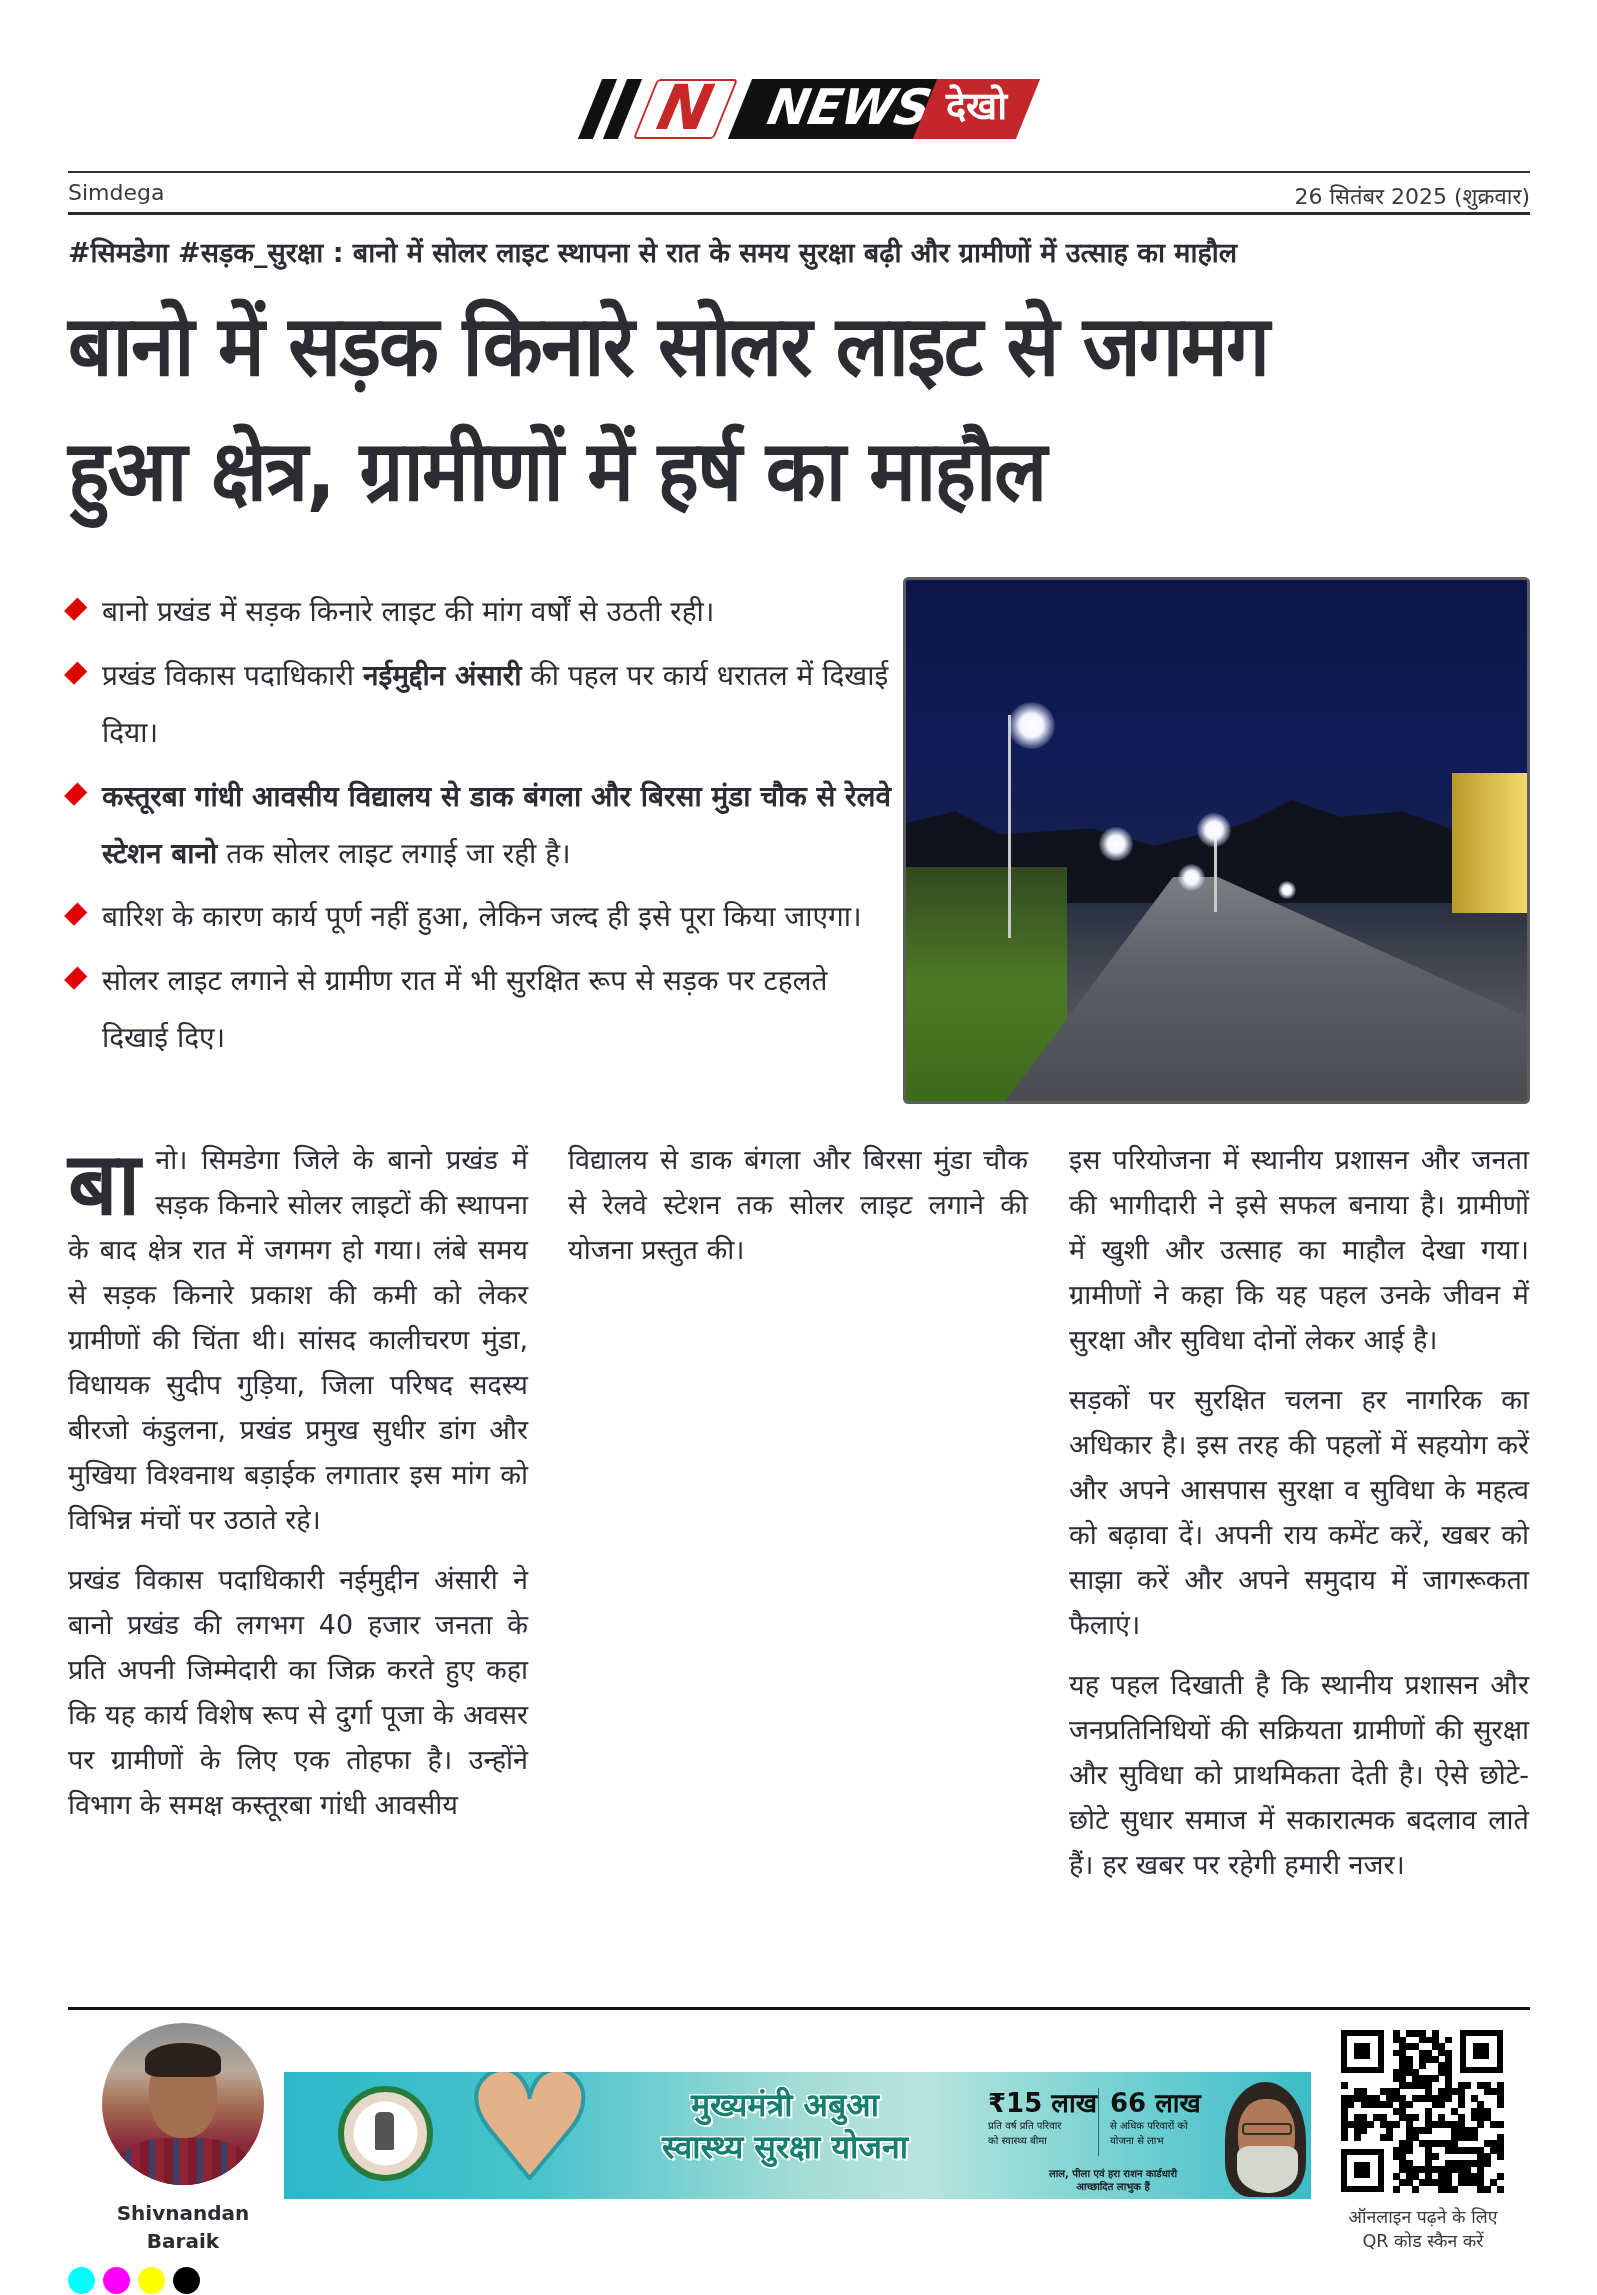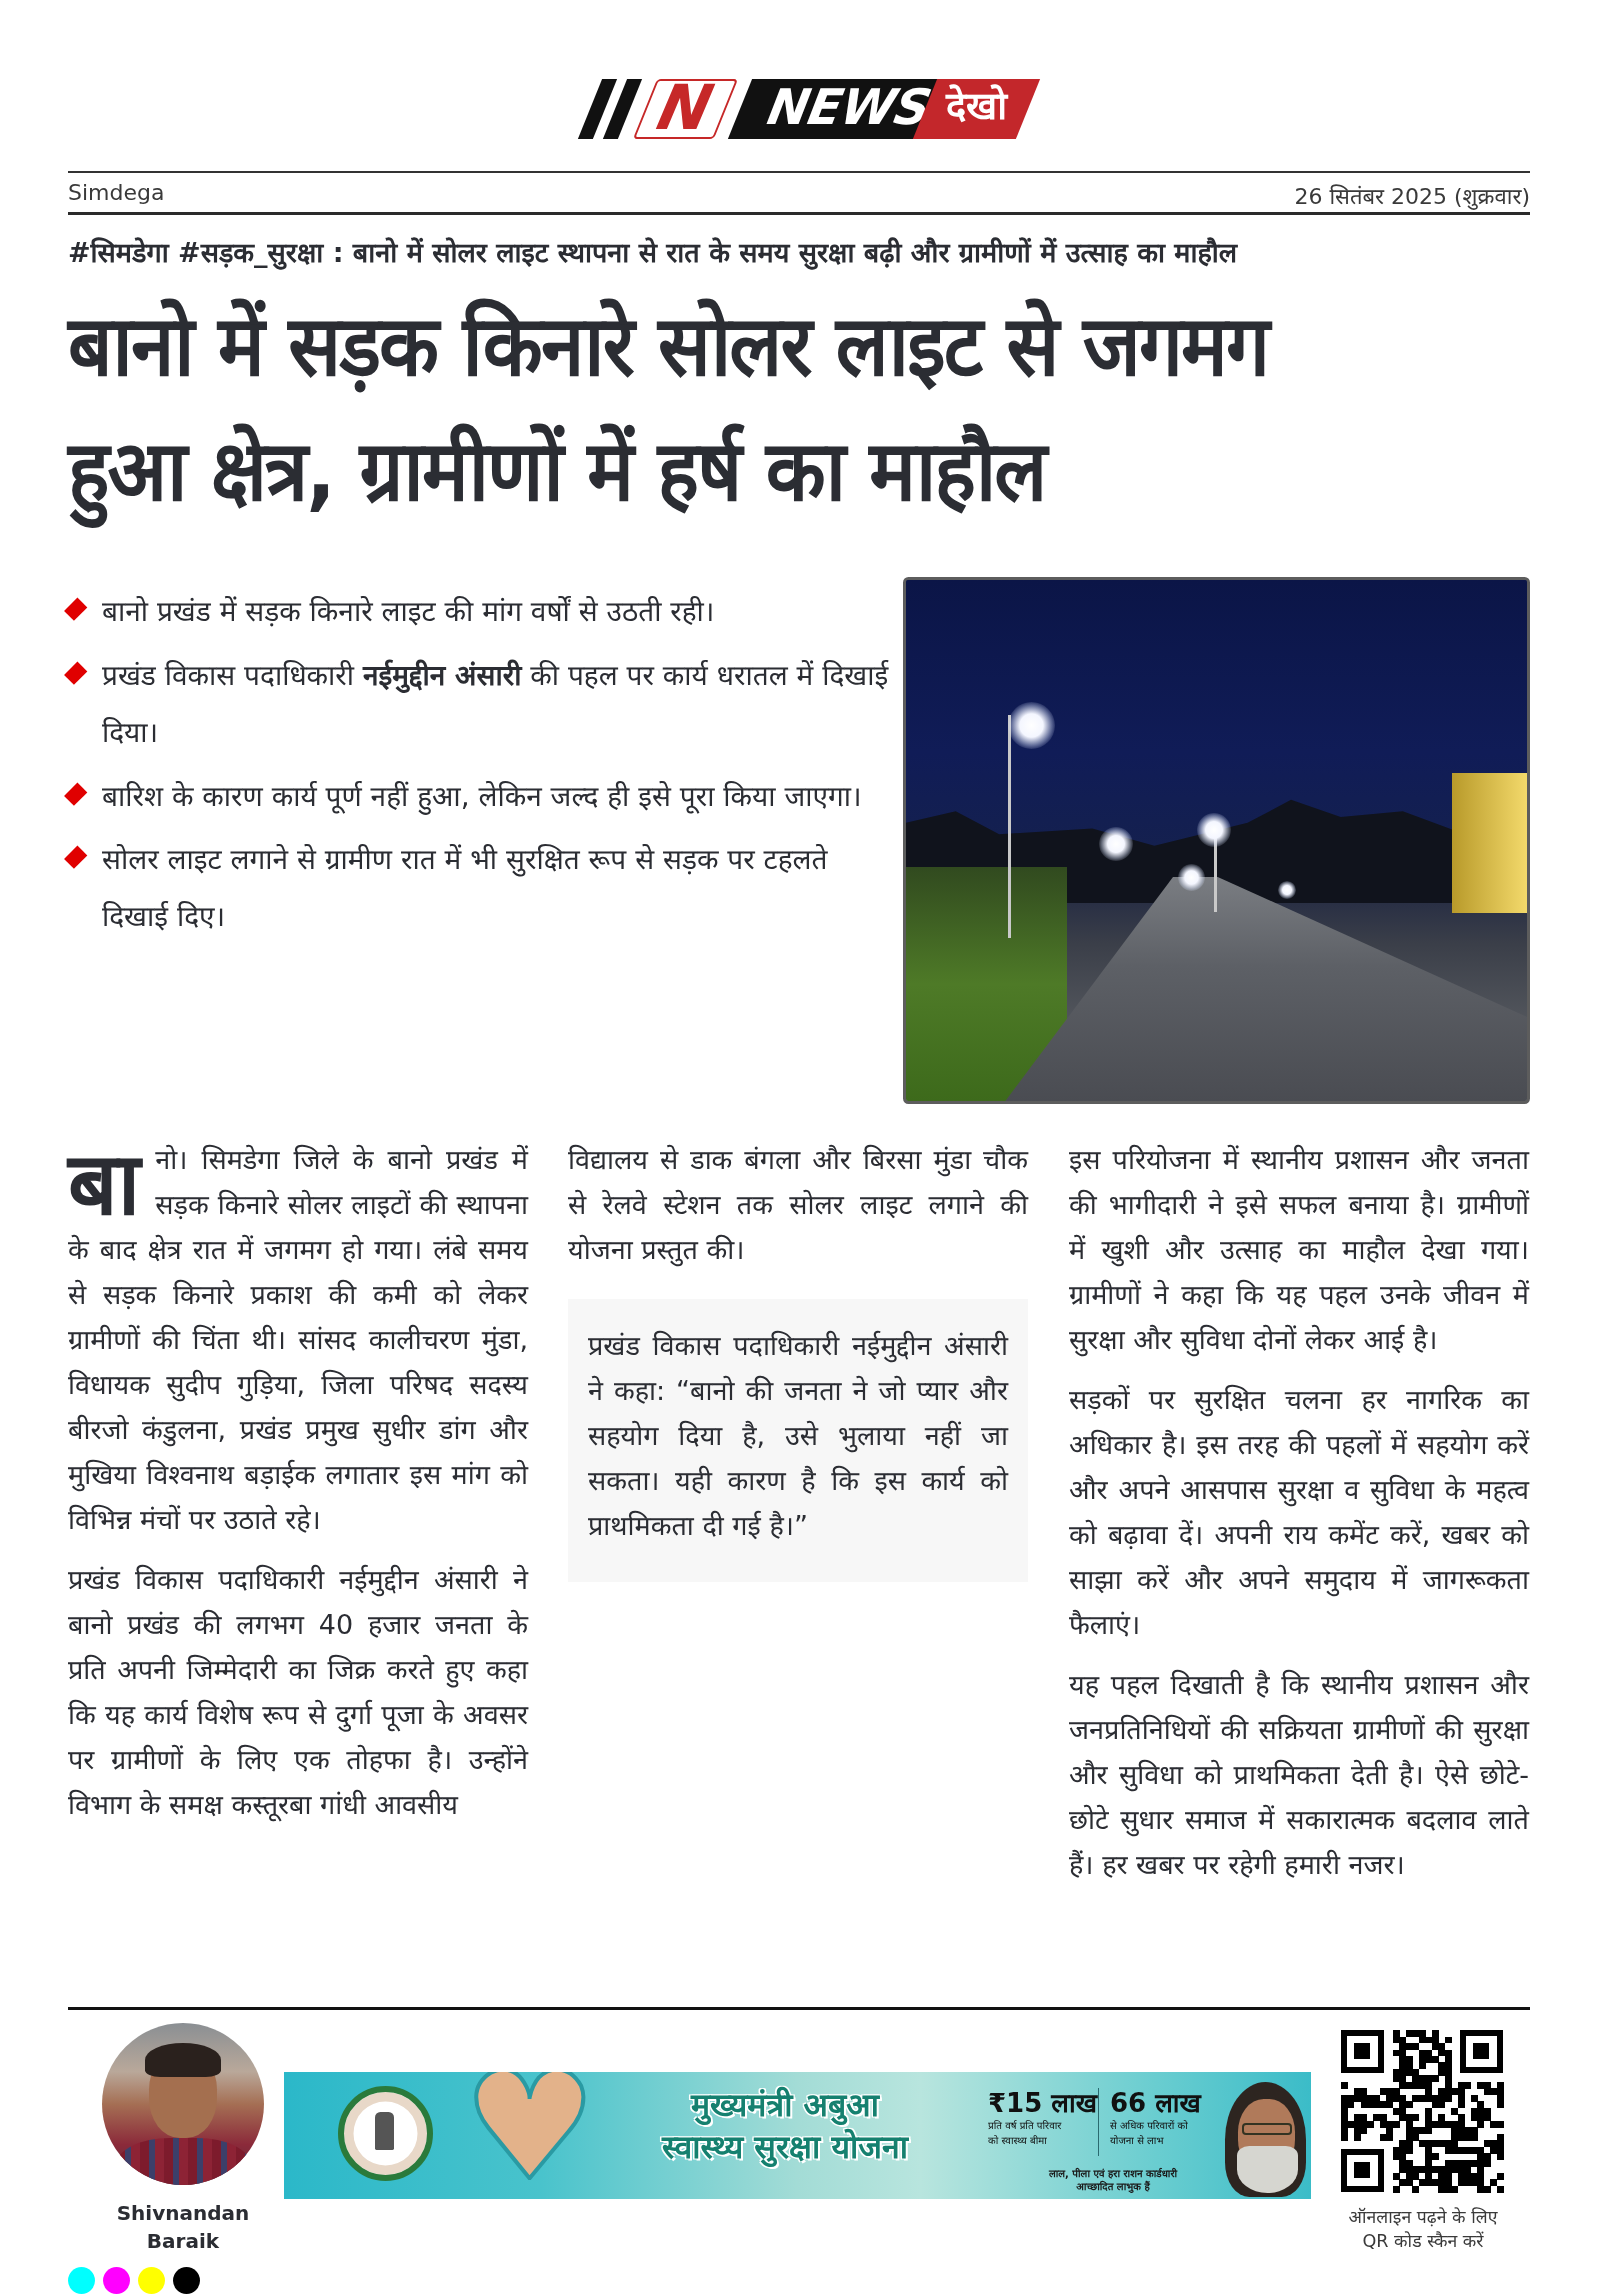--- a/index.html
+++ b/index.html
@@ -117,20 +117,21 @@
 <div class="kicker">#सिमडेगा #सड़क_सुरक्षा : बानो में सोलर लाइट स्थापना से रात के समय सुरक्षा बढ़ी और ग्रामीणों में उत्साह का माहौल</div>
 
 <h1 class="headline">
   <span>बानो में सड़क किनारे सोलर लाइट से जगमग</span><br>
   <span>हुआ क्षेत्र, ग्रामीणों में हर्ष का माहौल</span>
 </h1>
 
 <ul class="bullets">
   <li><span class="dia"></span><span>बानो प्रखंड में सड़क किनारे लाइट की मांग वर्षों से उठती रही।</span></li>
   <li><span class="dia"></span><span>प्रखंड विकास पदाधिकारी </span><b>नईमुद्दीन अंसारी</b><span> की पहल पर कार्य धरातल में दिखाई दिया।</span></li>
+  <li><span class="dia"></span><b>कस्तूरबा गांधी आवसीय विद्यालय से डाक बंगला और बिरसा मुंडा चौक से रेलवे स्टेशन बानो</b><span> तक सोलर लाइट लगाई जा रही है।</span></li>
   <li><span class="dia"></span><span>बारिश के कारण कार्य पूर्ण नहीं हुआ, लेकिन जल्द ही इसे पूरा किया जाएगा।</span></li>
   <li><span class="dia"></span><span>सोलर लाइट लगाने से ग्रामीण रात में भी सुरक्षित रूप से सड़क पर टहलते दिखाई दिए।</span></li>
 </ul>
 
 <div class="photo">
   <div class="sky"></div>
   <div class="trees"></div>
   <div class="grass"></div>
   <div class="road"></div>
   <div class="shop"></div>
@@ -143,21 +144,20 @@
   <div class="lamp" style="left:372px;top:301px;width:17.6px;height:17.6px;"></div>
 </div>
 
 <div class="col c1">
   <p><span class="dropcap">बा</span><span>नो। सिमडेगा जिले के बानो प्रखंड में सड़क किनारे सोलर लाइटों की स्थापना के बाद क्षेत्र रात में जगमग हो गया। लंबे समय से सड़क किनारे प्रकाश की कमी को लेकर ग्रामीणों की चिंता थी। सांसद कालीचरण मुंडा, विधायक सुदीप गुड़िया, जिला परिषद सदस्य बीरजो कंडुलना, प्रखंड प्रमुख सुधीर डांग और मुखिया विश्वनाथ बड़ाईक लगातार इस मांग को विभिन्न मंचों पर उठाते रहे।</span></p>
   <p>प्रखंड विकास पदाधिकारी नईमुद्दीन अंसारी ने बानो प्रखंड की लगभग 40 हजार जनता के प्रति अपनी जिम्मेदारी का जिक्र करते हुए कहा कि यह कार्य विशेष रूप से दुर्गा पूजा के अवसर पर ग्रामीणों के लिए एक तोहफा है। उन्होंने विभाग के समक्ष कस्तूरबा गांधी आवसीय</p>
 </div>
 
 <div class="col c2">
   <p>विद्यालय से डाक बंगला और बिरसा मुंडा चौक से रेलवे स्टेशन तक सोलर लाइट लगाने की योजना प्रस्तुत की।</p>
-  <div class="quote">प्रखंड विकास पदाधिकारी नईमुद्दीन अंसारी ने कहा: “बानो की जनता ने जो प्यार और सहयोग दिया है, उसे भुलाया नहीं जा सकता। यही कारण है कि इस कार्य को प्राथमिकता दी गई है।”</div>
 </div>
 
 <div class="col c3">
   <p>इस परियोजना में स्थानीय प्रशासन और जनता की भागीदारी ने इसे सफल बनाया है। ग्रामीणों में खुशी और उत्साह का माहौल देखा गया। ग्रामीणों ने कहा कि यह पहल उनके जीवन में सुरक्षा और सुविधा दोनों लेकर आई है।</p>
   <p>सड़कों पर सुरक्षित चलना हर नागरिक का अधिकार है। इस तरह की पहलों में सहयोग करें और अपने आसपास सुरक्षा व सुविधा के महत्व को बढ़ावा दें। अपनी राय कमेंट करें, खबर को साझा करें और अपने समुदाय में जागरूकता फैलाएं।</p>
   <p>यह पहल दिखाती है कि स्थानीय प्रशासन और जनप्रतिनिधियों की सक्रियता ग्रामीणों की सुरक्षा और सुविधा को प्राथमिकता देती है। ऐसे छोटे-छोटे सुधार समाज में सकारात्मक बदलाव लाते हैं। हर खबर पर रहेगी हमारी नजर।</p>
 </div>
 
 <div class="rule r3"></div>
 

